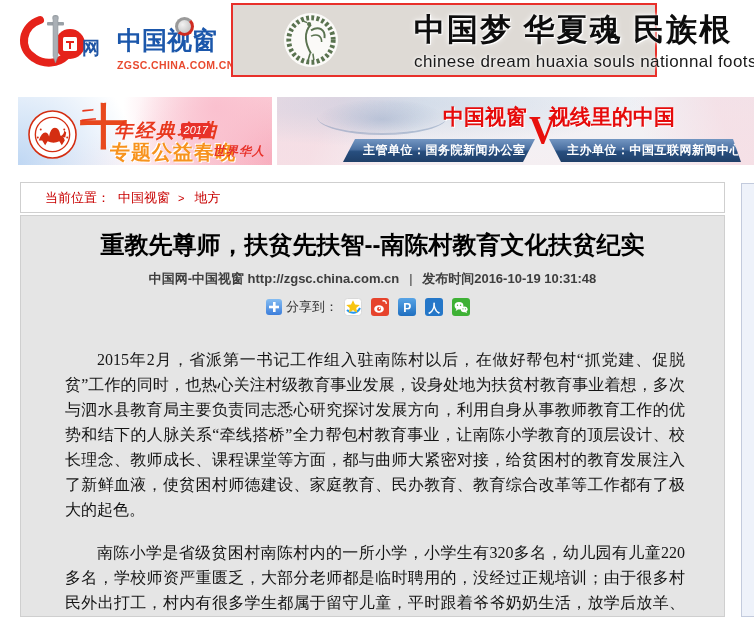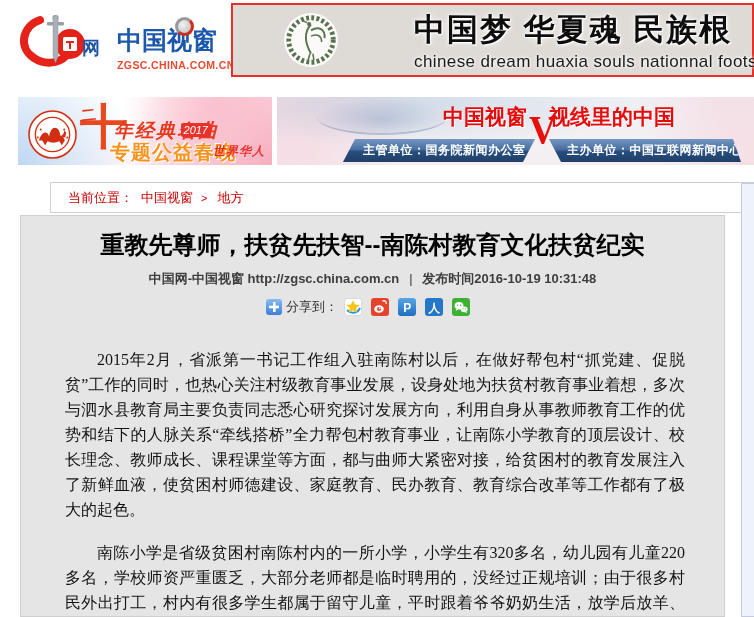--- a/index.html
+++ b/index.html
@@ -10,21 +10,21 @@
   
   .logo-wrap{position:absolute;left:14px;top:6px;width:218px;height:70px;cursor:pointer;}
   .logo-svg{position:absolute;left:0;top:8px;}
   .brand-block{position:absolute;left:103px;top:18px;width:115px;}
   .brand-text{font-size:25px;font-weight:900;color:#1b57ab;letter-spacing:0;white-space:nowrap;}
   .brand-lens{position:absolute;left:58px;top:-7px;width:13px;height:13px;border:3px solid #9a9a9a;
     border-bottom-color:#cf2b20;border-right-color:#cf2b20;border-radius:50%;
     background:radial-gradient(circle at 35% 35%,#f2f2f2,#b9b9b9);}
   .brand-domain{font-size:10.5px;font-weight:bold;color:#e84a2f;letter-spacing:.4px;margin-top:2px;white-space:nowrap;}
 
-  .top-banner{position:absolute;left:231px;top:3px;width:523px;height:74px;box-sizing:border-box;
+  .top-banner{position:absolute;left:231px;top:3px;width:426px;height:74px;box-sizing:border-box;
     background:#dedad5;border:2px solid #e8302a;display:flex;align-items:center;cursor:pointer;}
   .emblem{margin-left:49px;flex:0 0 auto;}
   .tb-text{margin-left:74px;}
   .tb-title{font-size:31px;font-weight:bold;color:#0d0d0d;letter-spacing:2px;white-space:nowrap;
     text-shadow:0 0 3px #fff,0 0 6px #fff,1px 1px 0 #fff;}
   .tb-sub{font-size:17px;color:#1a1a1a;margin-top:1px;letter-spacing:.4px;white-space:nowrap;
     text-shadow:0 0 3px #fff,0 0 5px #fff;}
 
   
   .left-banner{position:absolute;left:18px;top:97px;width:254px;height:68px;overflow:hidden;cursor:pointer;
@@ -58,22 +58,22 @@
   .ribbon-seg{position:absolute;top:42px;height:23px;line-height:23px;color:#fff;font-size:12px;font-weight:bold;
     letter-spacing:.5px;text-align:center;box-sizing:border-box;white-space:nowrap;
     background:linear-gradient(180deg,#7396c2 0%,#4a6fa0 45%,#274e7e 55%,#1f3f68 100%);}
   .ribbon-left{left:66px;width:192px;clip-path:polygon(12px 0,100% 0,calc(100% - 12px) 100%,0 100%);padding:0 14px 0 20px;}
   .ribbon-right{left:272px;width:192px;clip-path:polygon(0 0,calc(100% - 8px) 0,100% 100%,12px 100%);padding:0 14px 0 18px;}
   .red-v{position:absolute;left:252px;top:13px;font-size:38px;line-height:38px;font-weight:900;color:#e8100c;
     font-family:"Liberation Serif","DejaVu Serif",serif;z-index:3;transform:scaleY(1.05);}
 
   
   .breadcrumb{position:absolute;left:20px;top:182px;width:705px;height:31px;box-sizing:border-box;
-    border:1px solid #cfcfcf;background:#fff;display:flex;align-items:center;padding-left:17px;
-    font-size:13px;color:#c80000;margin-left:30px;}
+    border:1px solid #cfcfcf;background:#fff;display:flex;align-items:center;padding-left:24px;
+    font-size:13px;color:#c80000;}
   .breadcrumb .bc-link{cursor:pointer;margin-right:8px;}
   .breadcrumb .bc-label{margin-right:8px;}
   .breadcrumb .bc-sep{margin-right:10px;font-size:11px;}
 
   
   .article{position:absolute;left:20px;top:215px;width:705px;height:402px;box-sizing:border-box;
     border:1px solid #cfcfcf;background:#e5e5e5;overflow:hidden;}
   .a-title{margin:15px 28px 0;text-align:center;font-size:24px;line-height:28px;font-weight:bold;color:#000;}
   .a-source{text-align:center;font-size:13px;color:#3d3d3d;margin-top:11px;font-weight:bold;}
   .a-source .sep{margin:0 6px;color:#777;}

